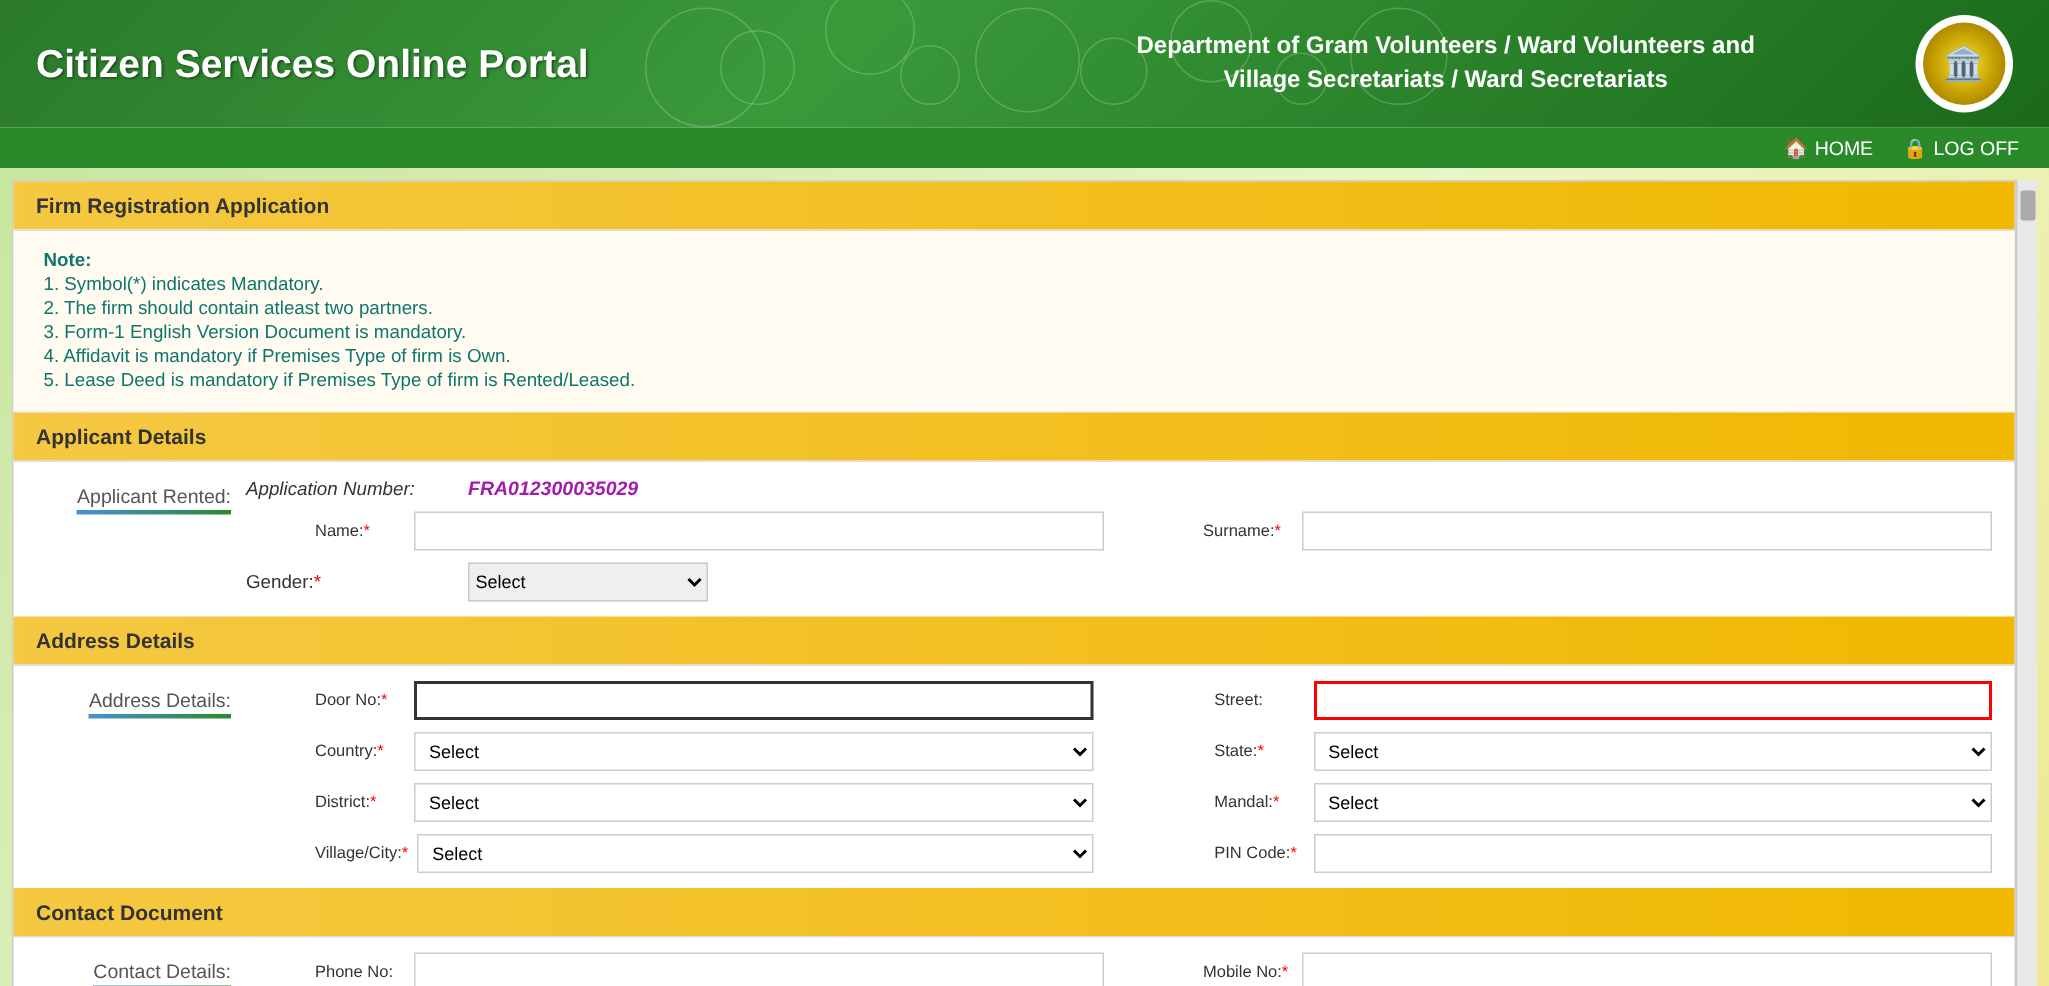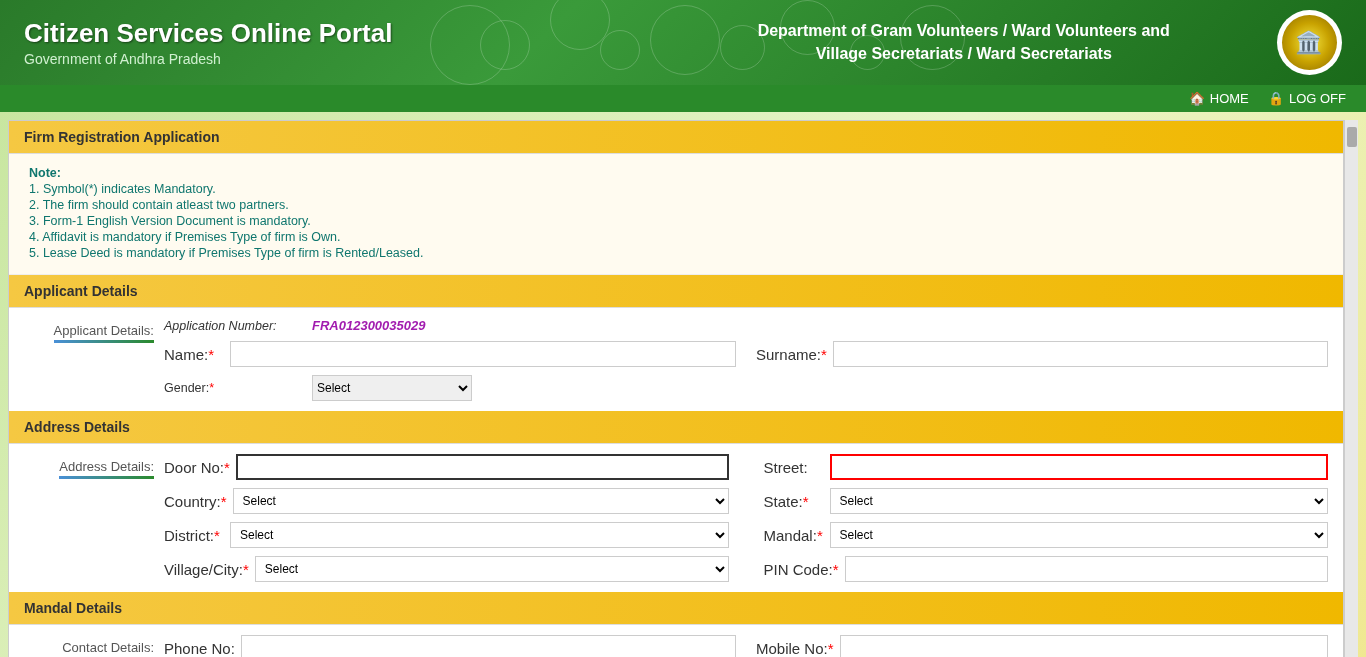--- a/index.html
+++ b/index.html
@@ -166,23 +166,24 @@
       gap: 35px;
     }
     .addr-field {
       display: flex;
       align-items: center;
       gap: 6px;
       flex: 1;
     }
     .addr-field label {
       white-space: nowrap;
-      font-size: 15px;
+      font-size: 11px;
       color: #333;
       min-width: 60px;
+      margin-left: 46px;
     }
     .addr-field input,
     .addr-field select {
       flex: 1;
       height: 26px;
       border: 1px solid #ccc;
       padding: 2px 5px;
       font-size: 12px;
       background: #fff;
     }
@@ -199,21 +200,20 @@
       <div class="circle" style="width:60px;height:60px;top:-10px;left:550px;"></div>
       <div class="circle" style="width:40px;height:40px;top:30px;left:600px;"></div>
       <div class="circle" style="width:70px;height:70px;top:5px;left:650px;"></div>
       <div class="circle" style="width:45px;height:45px;top:25px;left:720px;"></div>
       <div class="circle" style="width:55px;height:55px;top:0px;left:780px;"></div>
       <div class="circle" style="width:35px;height:35px;top:35px;left:850px;"></div>
       <div class="circle" style="width:65px;height:65px;top:5px;left:900px;"></div>
     </div>
     <div class="header-left">
       <div class="header-title">Citizen Services Online Portal</div>
-      <div class="header-subtitle">Government of Andhra Pradesh</div>
     </div>
     <div class="header-center">
       <div>Department of Gram Volunteers / Ward Volunteers and</div>
       <div>Village Secretariats / Ward Secretariats</div>
     </div>
     <div class="header-logo">
       <div class="logo-inner">🏛️</div>
     </div>
   </div>
 
@@ -238,21 +238,21 @@
         <p>1. Symbol(*) indicates Mandatory.</p>
         <p>2. The firm should contain atleast two partners.</p>
         <p>3. Form-1 English Version Document is mandatory.</p>
         <p>4. Affidavit is mandatory if Premises Type of firm is Own.</p>
         <p>5. Lease Deed is mandatory if Premises Type of firm is Rented/Leased.</p>
       </div>
 
       <div class="section-header">Applicant Details</div>
       <div class="form-section-inner">
         <div class="section-label-col">
-          <span class="section-label" style="border-bottom: 3px solid; border-image: linear-gradient(to right, #4a90d9, #2a8a2a) 1;">Applicant Details:</span>
+          <span class="section-label" style="border-bottom: 3px solid; border-image: linear-gradient(to right, #4a90d9, #2a8a2a) 1;">Applicant Rented:</span>
         </div>
         <div style="flex:1;">
 
           <div style="display:flex; align-items:center; gap:8px; margin-bottom:8px;font-style:italic;">
             <label style="font-size:12.5px; color:#333; min-width:140px;">Application Number:</label>
             <span class="app-number">FRA012300035029</span>
           </div>
 
           <div style="display:grid; grid-template-columns:1fr 1fr; gap:8px 20px; margin-bottom:8px;">
             <div class="addr-field">
@@ -353,21 +353,21 @@
             <div class="addr-field">
               <label>
                 <span>PIN Code:</span><span class="required">*</span>
               </label>
               <input type="text" style="flex: 1 1 0%; height: 26px; border: 1px solid rgb(204, 204, 204); padding: 2px 5px; font-size: 12px;">
             </div>
           </div>
         </div>
       </div>
 
-      <div class="section-header">Mandal Details</div>
+      <div class="section-header">Contact Document</div>
       <div class="form-section-inner">
         <div class="section-label-col">
           <span class="section-label" style="border-bottom: 3px solid; border-image: linear-gradient(to right, #4a90d9, #2a8a2a) 1;">Contact Details:</span>
         </div>
         <div style="flex:1;">
 
           <div style="display:grid; grid-template-columns:1fr 1fr; gap:8px 20px; margin-bottom:8px;">
             <div class="addr-field">
               <label>Phone No:</label>
               <input type="text" style="flex: 1 1 0%; height: 26px; border: 1px solid rgb(204, 204, 204); padding: 2px 5px; font-size: 12px;">

